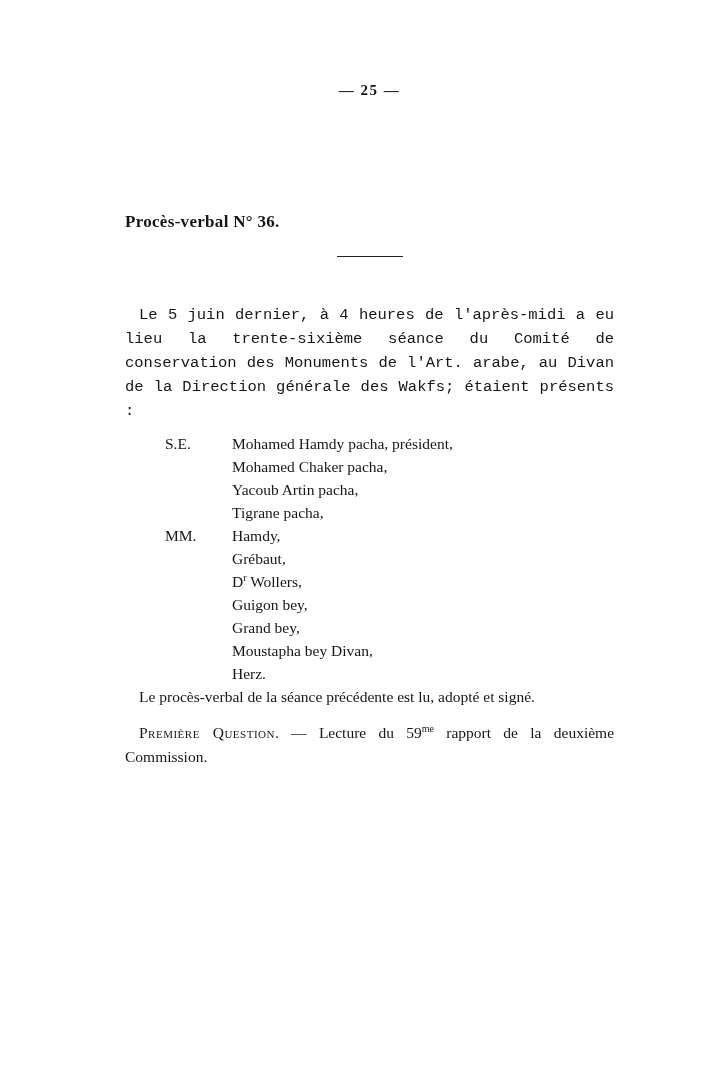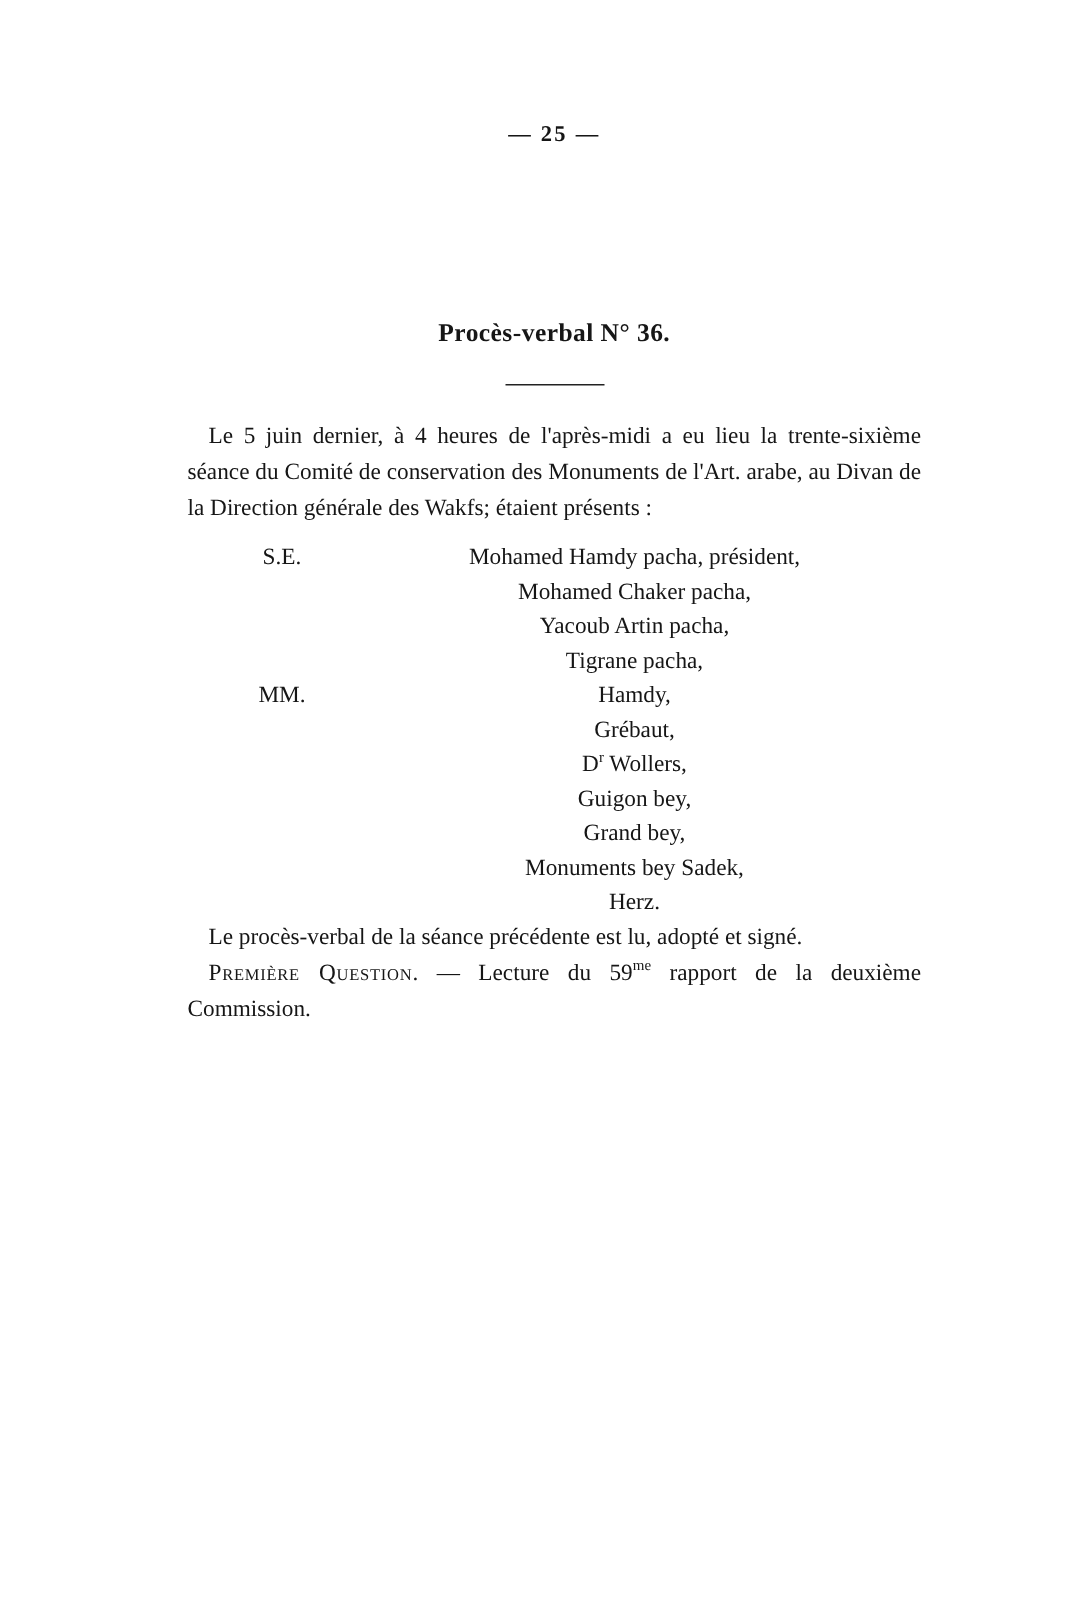--- a/index.html
+++ b/index.html
@@ -20,51 +20,49 @@
     line-height: 24px;
     color: #161616;
   }
   .page-number {
     text-align: center;
     font-weight: bold;
     letter-spacing: 1.5px;
     font-size: 15px;
   }
   .doc-title {
-    text-align: center;
     font-weight: bold;
     font-size: 17px;
     letter-spacing: 0.3px;
     margin-top: 108px;
   }
   .title-rule {
     width: 66px;
     height: 0;
     border-top: 1.5px solid #222;
     margin: 22px auto 0 auto;
   }
   p {
     margin: 0;
     text-indent: 14px;
     text-align: justify;
   }
-  .intro-paragraph { margin-top: 22px; }
+  .intro-paragraph { margin-top: 46px; font-family: Liberation Mono, monospace; }
   .attendees {
     margin: 9px 0 0 40px;
     line-height: 23px;
-    text-align: center;
   }
   .attendee-row { display: flex; }
   .attendee-label {
     width: 46px;
     flex: none;
   }
   .attendee-name { flex: 1; margin-left: 21px; }
   .letters-paragraph { margin-top: 10px; }
-  .question-paragraph { }
+  .question-paragraph { margin-top: 12px; }
   sup {
     font-size: 10px;
     line-height: 0;
     vertical-align: super;
   }
   .smallcaps {
     font-variant: small-caps;
     letter-spacing: 0.5px;
   }
 </style>
@@ -112,21 +110,21 @@
     <div class="attendee-row">
       <span class="attendee-label"></span>
       <span class="attendee-name">Guigon bey,</span>
     </div>
     <div class="attendee-row">
       <span class="attendee-label"></span>
       <span class="attendee-name">Grand bey,</span>
     </div>
     <div class="attendee-row">
       <span class="attendee-label"></span>
-      <span class="attendee-name">Monuments bey Sadek,</span>
+      <span class="attendee-name">Moustapha bey Divan,</span>
     </div>
     <div class="attendee-row">
       <span class="attendee-label"></span>
       <span class="attendee-name">Herz.</span>
     </div>
   </div>
 
 
   <p class="minutes-paragraph">Le procès-verbal de la séance précédente est lu, adopté et signé.</p>
 

